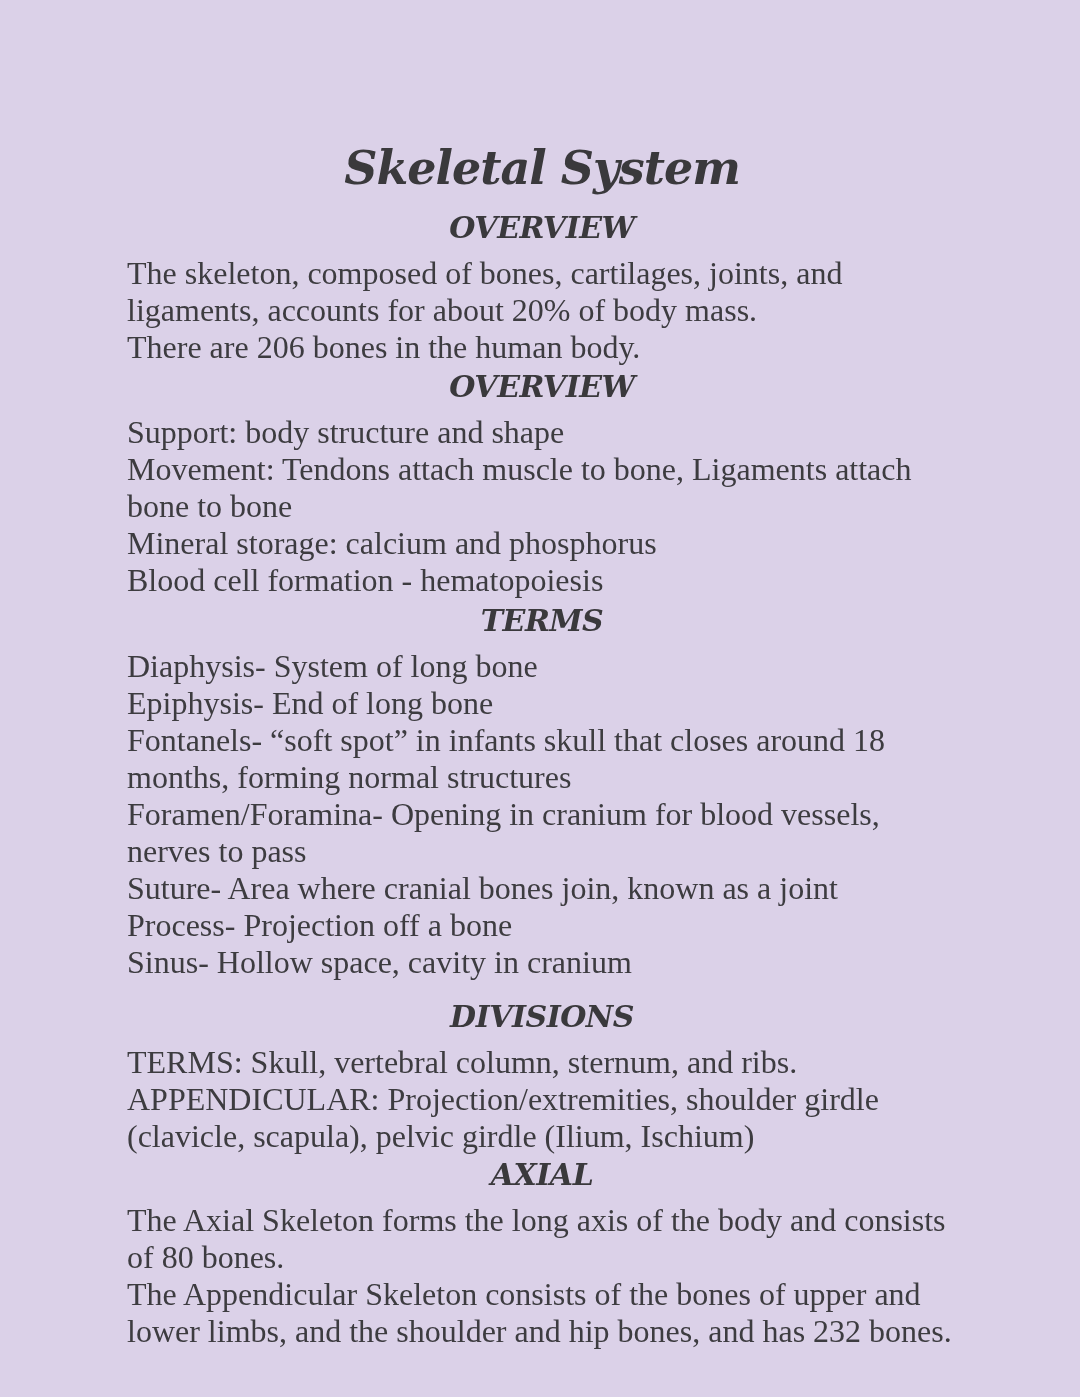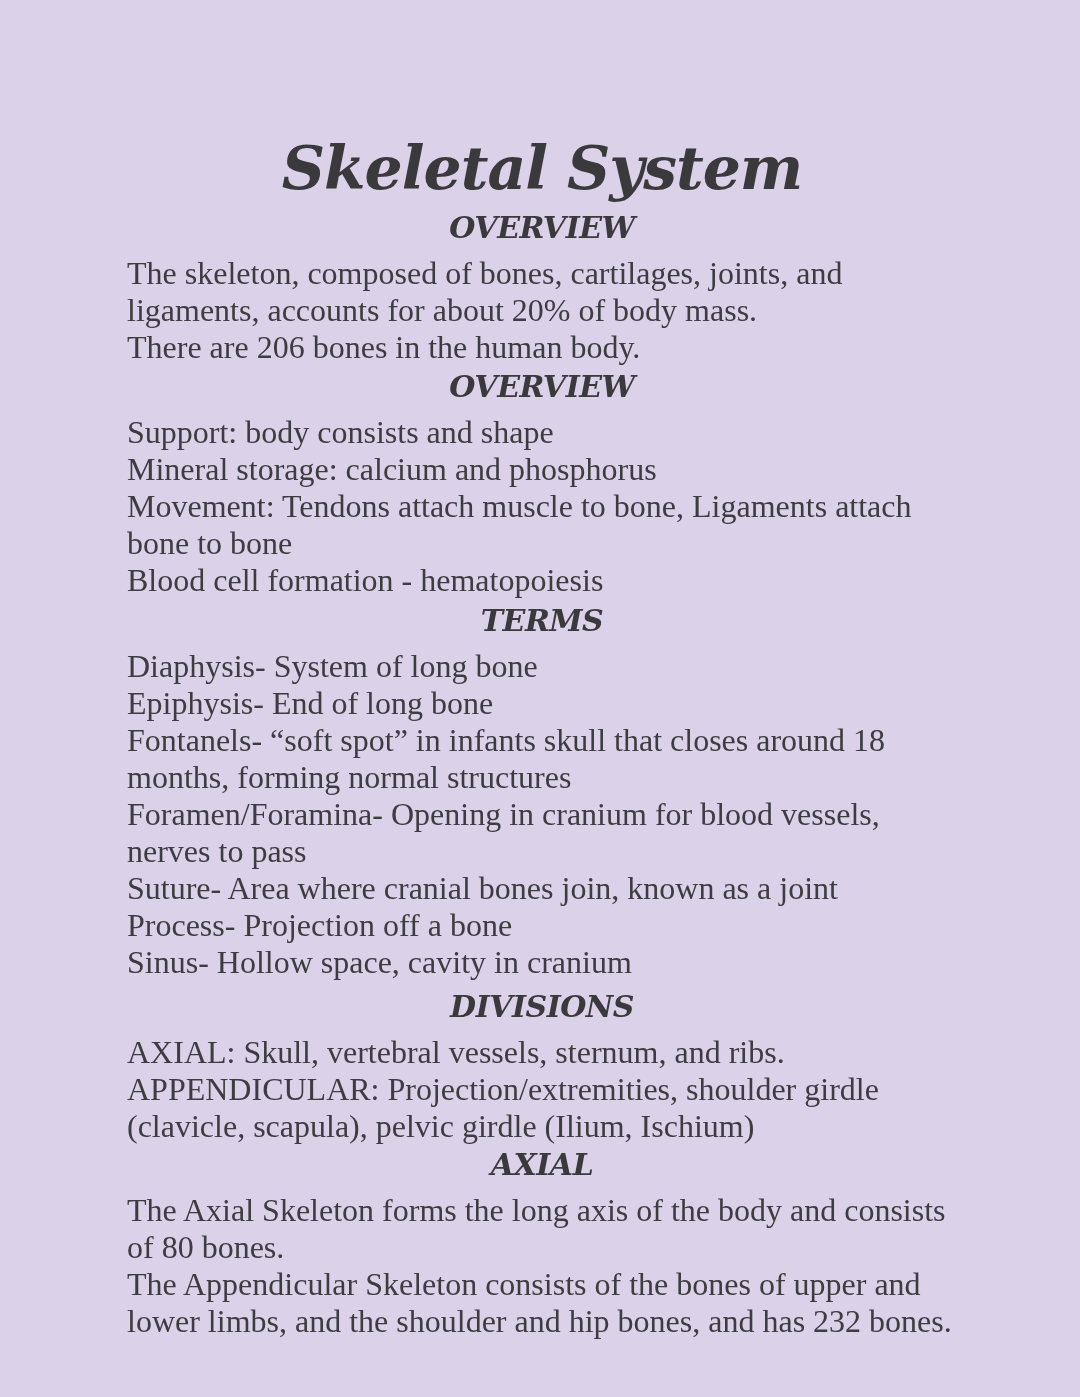--- a/index.html
+++ b/index.html
@@ -19,21 +19,21 @@
       position: absolute;
       left: 127px;
       top: 128px;
       width: 830px;
     }
     .title {
       text-align: center;
       font-family: "DejaVu Serif", serif;
       font-style: italic;
       font-weight: bold;
-      font-size: 60px;
+      font-size: 46px;
       line-height: 80px;
       margin: 0;
       letter-spacing: -1px;
       color: #3a393c;
     }
     .section-heading {
       text-align: center;
       font-family: "DejaVu Serif", serif;
       font-style: italic;
       font-weight: bold;
@@ -46,65 +46,65 @@
     .line {
       font-size: 32px;
       line-height: 37px;
       margin: 0;
       white-space: normal;
       color: #3d3c40;
     }
     .sec-overview { margin-top: 0px; }
     .sec-function { margin-top: 1px; }
     .sec-terms { margin-top: 2px; }
-    .sec-divisions { margin-top: 6px; }
+    .sec-divisions { margin-top: 16px; }
     .sec-axial { margin-top: 0; }
     .body-block { margin-top: 7px; }
   </style>
 </head>
 <body>
 
 <div class="page">
   <h1 class="title">Skeletal System</h1>
 
   <section class="sec-overview">
     <h2 class="section-heading">OVERVIEW</h2>
     <div class="body-block">
       <p class="line">The skeleton, composed of bones, cartilages, joints, and ligaments, accounts for about 20% of body mass.</p>
       <p class="line">There are 206 bones in the human body.</p>
     </div>
   </section>
 
   <section class="sec-function">
     <h2 class="section-heading">OVERVIEW</h2>
     <div class="body-block">
-      <p class="line">Support: body consists and shape</p>
+      <p class="line">Support: body structure and shape</p>
+      <p class="line">Movement: Tendons attach muscle to bone, Ligaments attach bone to bone</p>
       <p class="line">Mineral storage: calcium and phosphorus</p>
-      <p class="line">Movement: Tendons attach muscle to bone, Ligaments attach bone to bone</p>
       <p class="line">Blood cell formation - hematopoiesis</p>
     </div>
   </section>
 
   <section class="sec-terms">
     <h2 class="section-heading">TERMS</h2>
     <div class="body-block">
       <p class="line">Diaphysis- System of long bone</p>
       <p class="line">Epiphysis- End of long bone</p>
       <p class="line">Fontanels- “soft spot” in infants skull that closes around 18 months, forming normal structures</p>
       <p class="line">Foramen/Foramina- Opening in cranium for blood vessels, nerves to pass</p>
       <p class="line">Suture- Area where cranial bones join, known as a joint</p>
       <p class="line">Process- Projection off a bone</p>
       <p class="line">Sinus- Hollow space, cavity in cranium</p>
     </div>
   </section>
 
   <section class="sec-divisions">
     <h2 class="section-heading">DIVISIONS</h2>
     <div class="body-block">
-      <p class="line">AXIAL: Skull, vertebral vessels, sternum, and ribs.</p>
+      <p class="line">TERMS: Skull, vertebral column, sternum, and ribs.</p>
       <p class="line">APPENDICULAR: Projection/extremities, shoulder girdle (clavicle, scapula), pelvic girdle (Ilium, Ischium)</p>
     </div>
   </section>
 
   <section class="sec-axial">
     <h2 class="section-heading">AXIAL</h2>
     <div class="body-block">
       <p class="line">The Axial Skeleton forms the long axis of the body and consists of 80 bones.</p>
       <p class="line">The Appendicular Skeleton consists of the bones of upper and lower limbs, and the shoulder and hip bones, and has 232 bones.</p>
     </div>

